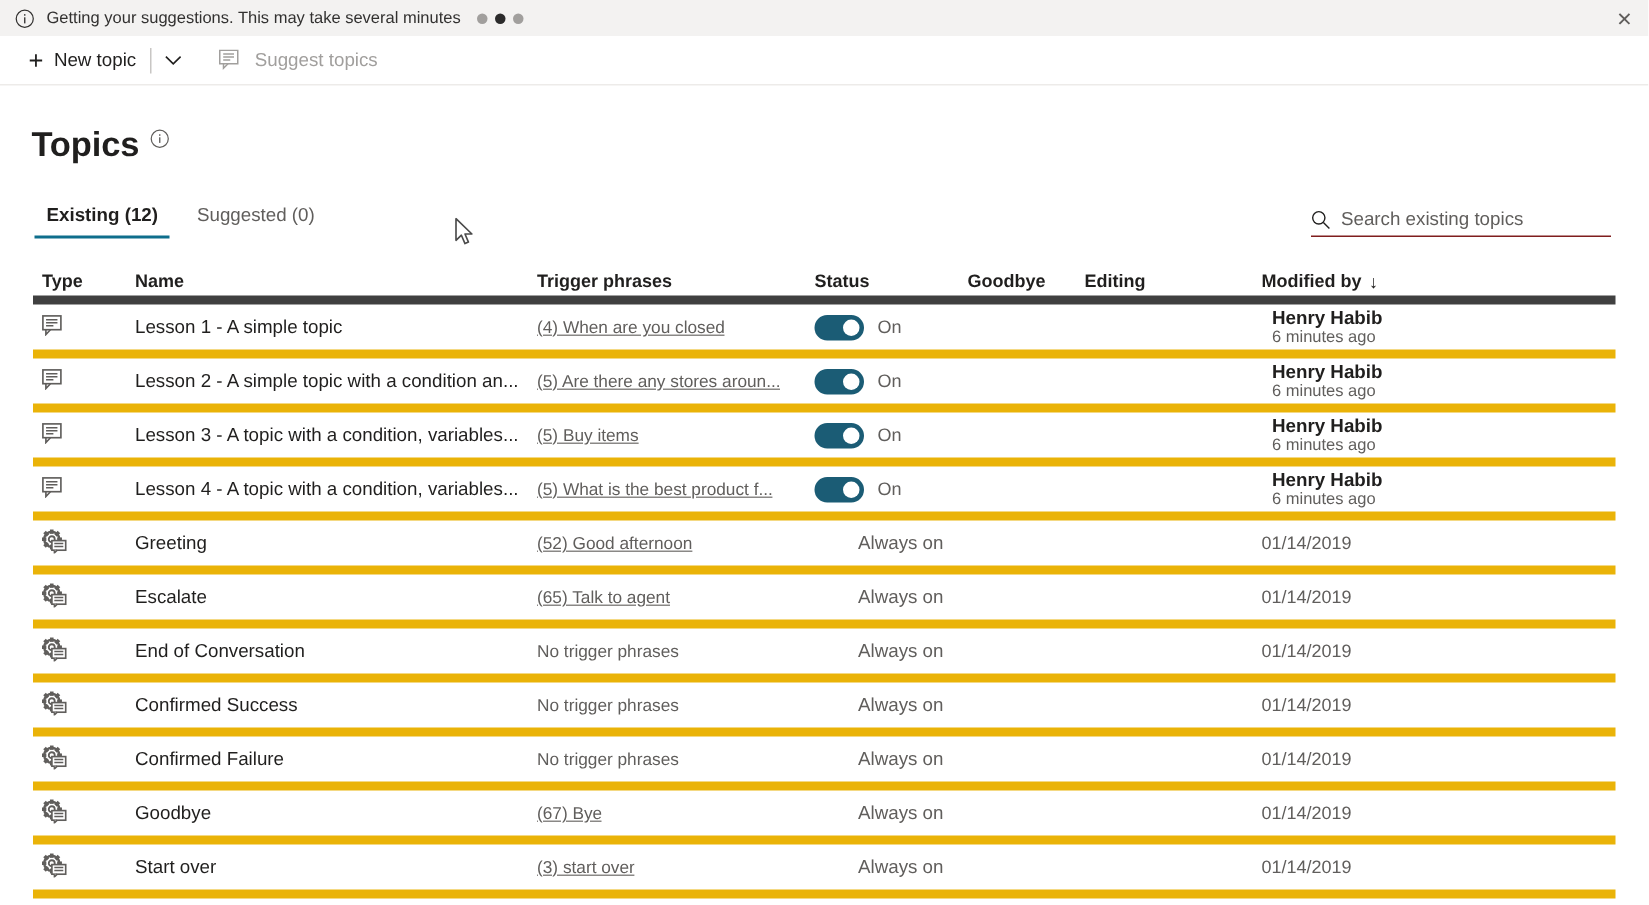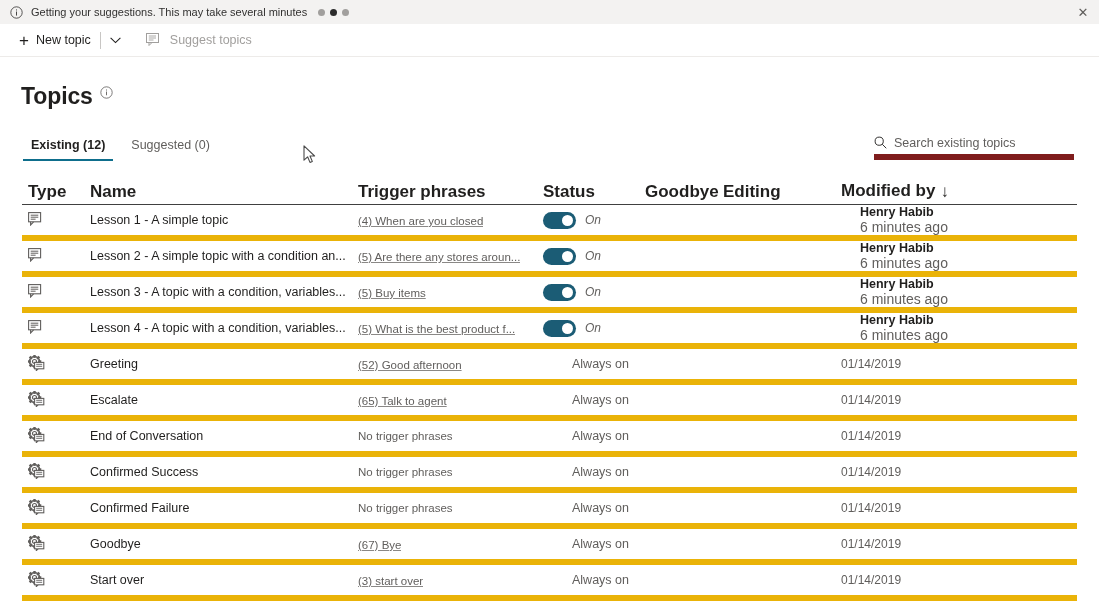--- a/index.html
+++ b/index.html
@@ -115,21 +115,22 @@
     content: "";
     position: absolute;
     left: 1px; right: 1px; bottom: 0;
     height: 2px;
     background: #0e6e8c;
   }
 
   .search-wrap {
     width: 200px;
     display: flex;
-    border-bottom: 6px solid #7f1d1d;
+    align-items: center;
+    border-bottom: 1px solid #7f1d1d;
     padding-bottom: 4px;
     margin-bottom: 1px;
     margin-right: 3px;
   }
   .search-icon { flex: 0 0 auto; margin-right: 7px; display:block; }
   .search-input {
     border: none; outline: none; background: transparent;
     font-size: 12.5px; color: #201f1e; width: 100%;
     font-family: "Liberation Sans", sans-serif;
     padding: 0;
@@ -137,24 +138,24 @@
   .search-input::placeholder { color: #605e5c; opacity: 1; }
 
   
   .table { width: 100%; margin-top: 18px; }
   .thead, .trow {
     display: flex;
     align-items: center;
   }
   .thead {
     height: 26px;
-    font-size: 17px;
+    font-size: 12px;
     font-weight: 700;
     color: #201f1e;
-    border-bottom: 1px solid #404040;
+    border-bottom: 6px solid #404040;
   }
   .trow {
     height: 36px;
     font-size: 12.5px;
     border-bottom: 6px solid #eab308;
   }
   .c-type    { width: 68px; flex: 0 0 68px; padding-left: 6px; }
   .c-name    { width: 268px; flex: 0 0 268px; }
   .c-trigger { width: 185px; flex: 0 0 185px; }
   .c-status  { width: 102px; flex: 0 0 102px; }
@@ -176,41 +177,41 @@
     display: inline-block;
     max-width: 100%;
     white-space: nowrap; overflow: hidden; text-overflow: ellipsis;
     vertical-align: bottom;
   }
   .cell-trigger .none {
     color: #605e5c; font-size: 11.5px;
   }
   .cell-status-text { color: #605e5c; font-size: 12.5px; margin-left: 29px; }
 
-  .toggle-wrap { display: flex; align-items: center; font-style: italic; }
+  .toggle-wrap { display: flex; align-items: center; }
   .toggle {
     width: 33px; height: 17px;
     border-radius: 9px;
     background: #1b5c75;
     position: relative;
     cursor: pointer;
     flex: 0 0 33px;
   }
   .toggle .knob {
     position: absolute;
     width: 11px; height: 11px;
     border-radius: 50%;
     background: #ffffff;
     top: 3px; right: 3px;
   }
   .toggle-label { margin-left: 9px; color: #605e5c; font-size: 12px; }
 
   .cell-modified { display: flex; align-items: baseline; flex-direction: column; }
   .mod-user { font-weight: 700; color: #201f1e; font-size: 12.5px; white-space: nowrap; }
-  .mod-time { color: #605e5c; font-size: 14px; margin-left: 19px; white-space: nowrap; }
+  .mod-time { color: #605e5c; font-size: 11px; margin-left: 7px; white-space: nowrap; }
   .mod-date { color: #605e5c; font-size: 12px; white-space: nowrap; }
 
   .sort-arrow { margin-left: 5px; display: inline-block; vertical-align: -1px; }
 
   
   .cursor { position: absolute; pointer-events: none; }
 </style>
 </head>
 <body>
 

